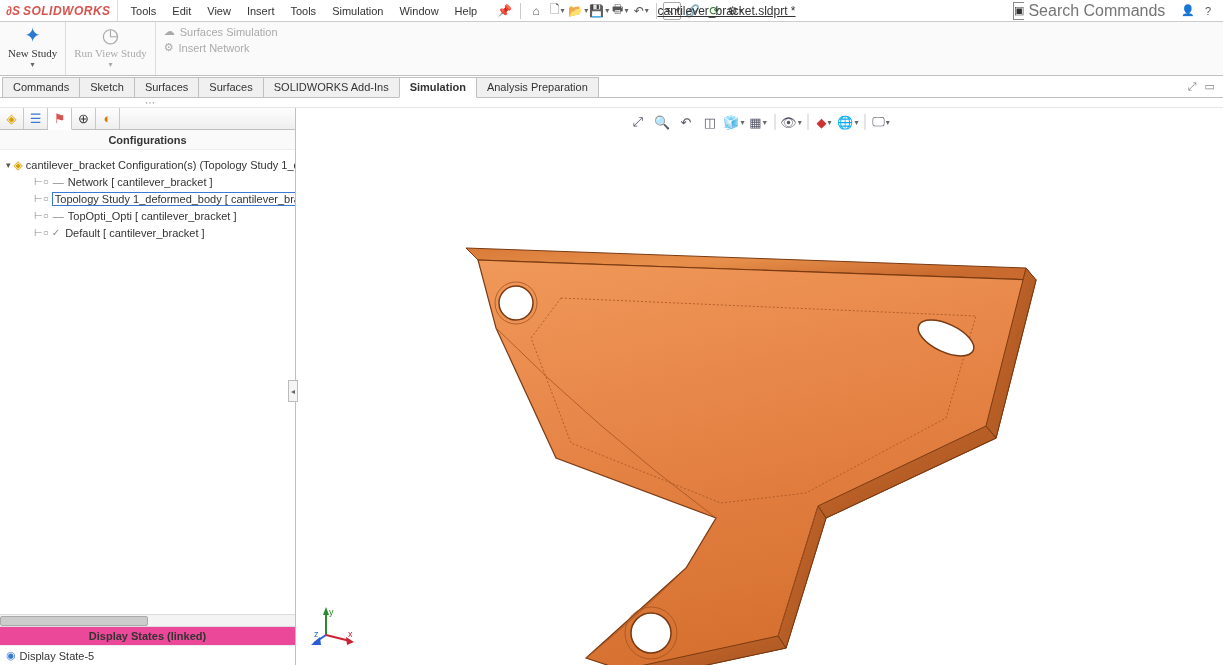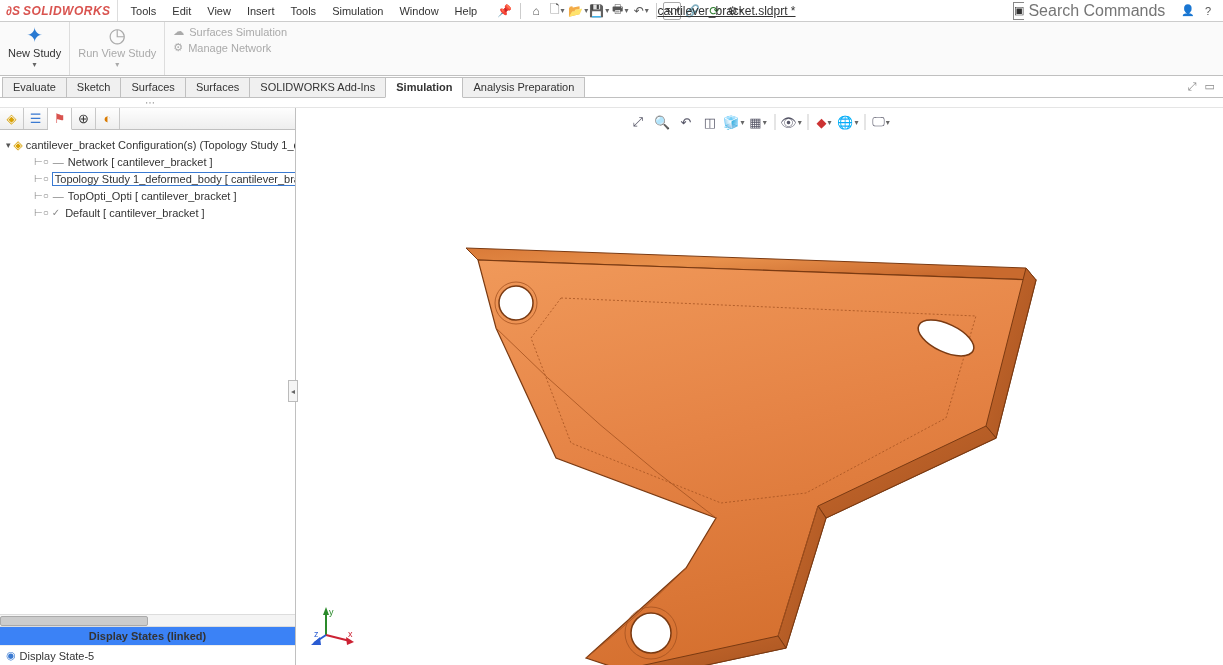--- a/index.html
+++ b/index.html
@@ -22,21 +22,21 @@
 .search-box input { border: none; outline: none; flex: 1; font-size: 16px; padding-left: 4px; }
 .search-box .mag { color: #2a5caa; padding: 0 3px; cursor: pointer; }
 .right-icons { display: flex; gap: 6px; padding: 0 8px; align-items: center; }
 .right-icons .ico { width: 14px; height: 14px; cursor: pointer; color: #555; display:flex; align-items:center; justify-content:center; }
 
 
 .ribbon { height: 54px; border-bottom: 1px solid #c0c0c0; display: flex; background: #fafafa; }
 .ribbon-group { border-right: 1px solid #ddd; padding: 2px 8px 0 8px; display: flex; flex-direction: column; align-items: center; justify-content: flex-start; gap: 1px; cursor: pointer; }
 .ribbon-group.disabled { color: #aaa; }
 .ribbon-group .ricon { font-size: 20px; height: 22px; display: flex; align-items: center; }
-.ribbon-group .rlabel { font-size: 11px; text-align: center; line-height: 1.1; }
+.ribbon-group .rlabel { font-size: 11px; text-align: center; line-height: 1.1; font-family: Liberation Serif, serif; }
 .ribbon-sub { display: flex; flex-direction: column; padding: 3px 8px; gap: 3px; color: #aaa; font-size: 11px; }
 .ribbon-sub div { display: flex; gap: 5px; align-items: center; }
 
 
 .cmd-tabs { height: 22px; display: flex; border-bottom: 1px solid #c0c0c0; background: #fff; position: relative; }
 .cmd-tabs .tab { padding: 3px 10px; border: 1px solid #c0c0c0; border-bottom: none; background: #f0f0f0; margin-right: -1px; cursor: pointer; font-size: 11px; margin-top: 1px; }
 .cmd-tabs .tab.active { background: #fff; font-weight: bold; position: relative; z-index: 2; border-bottom: 1px solid #fff; margin-bottom: -1px; }
 .cmd-tabs .tab:first-child { margin-left: 2px; }
 .cmd-tabs .right-tabicons { margin-left: auto; display: flex; gap: 4px; padding-right: 6px; align-items:center; color:#888; }
 .cmd-tabs .right-tabicons span { cursor:pointer; padding:0 2px; }
@@ -60,21 +60,21 @@
 .tree-row.root { padding-left: 4px; }
 .tree-row .exp { width:10px; display:inline-block; color:#555; font-size:9px; }
 .tree-row .ficon { color:#d9a000; font-size:12px; }
 .tree-row .config-icon { color:#888; font-size:10px; }
 .tree-row.selected { background:#fff; }
 .tree-row.selected .label-box { border:1px solid #3a7ad2; background:#fff; padding:0 2px; }
 .tree-row .dash { color:#888; margin: 0 1px; }
 .tree-row .chk { color:#888; margin-right:2px; font-size:10px; }
 .tree-scroll { height: 12px; border-top:1px solid #ddd; background:#f4f4f4; position:relative; }
 .tree-scroll .thumb { position:absolute; left:0; width:50%; height:10px; top:1px; background:#ccc; border:1px solid #aaa; border-radius:2px; }
-.display-states-hdr { height: 20px; font-weight:bold; text-align:center; border-top:1px solid #ddd; border-bottom:1px solid #eee; background:#3b82f6; display:flex; align-items:center; justify-content:center; }
+.display-states-hdr { height: 20px; font-weight:bold; text-align:center; border-top:1px solid #ddd; border-bottom:1px solid #eee; background:#ec4899; display:flex; align-items:center; justify-content:center; }
 .display-states-body { padding: 3px 6px; display:flex; align-items:center; gap:4px; font-size:11px; }
 
 
 .collapse-handle { position:absolute; left:288px; top:380px; width:10px; height:22px; border:1px solid #bbb; background:#f5f5f5; display:flex; align-items:center; justify-content:center; font-size:8px; color:#666; cursor:pointer; z-index:5; }
 
 
 .viewport { flex:1; position:relative; background: #fff; overflow:hidden; }
 .view-toolbar { position:absolute; top:2px; left:50%; transform:translateX(-50%); display:flex; gap:4px; background:rgba(255,255,255,0); padding:2px; }
 .view-toolbar .vico { width:20px; height:20px; display:flex; align-items:center; justify-content:center; cursor:pointer; color:#556; font-size:13px; border-radius:2px; }
 .view-toolbar .sep { width:1px; height:16px; background:#ccc; margin:0 2px; align-self:center; }
@@ -147,27 +147,27 @@
     <div class="rlabel">Run View Study</div>
     <div style="font-size:8px;">▾</div>
   </div>
   <div class="ribbon-sub">
     <div>
         <span>☁</span>
         <span>Surfaces Simulation</span>
       </div>
     <div>
         <span>⚙</span>
-        <span>Manage Network</span>
+        <span>Insert Network</span>
       </div>
   </div>
 </div>
 
 <div class="cmd-tabs">
-  <div class="tab">Evaluate</div>
+  <div class="tab">Commands</div>
   <div class="tab">Sketch</div>
   <div class="tab">Surfaces</div>
   <div class="tab">Surfaces</div>
   <div class="tab">SOLIDWORKS Add-Ins</div>
   <div class="tab active">Simulation</div>
   <div class="tab">Analysis Preparation</div>
   <div class="right-tabicons">
     <span>⤢</span>
     <span>▭</span>
   </div>
@@ -179,20 +179,21 @@
 <div class="main">
 
   <div class="left-panel">
     <div class="panel-tabs">
       <div class="pt" style="color:#d9a000;">◈</div>
       <div class="pt" style="color:#3a7ad2;">☰</div>
       <div class="pt active">⚑</div>
       <div class="pt">⊕</div>
       <div class="pt" style="color:#d97a00;">◐</div>
     </div>
+    <div class="panel-header">Configurations</div>
     <div class="tree">
       <div class="tree-row root">
         <span class="exp">▾</span>
         <span class="ficon">◈</span>
         <span>cantilever_bracket Configuration(s)  (Topology Study 1_def</span>
       </div>
       <div class="tree-row indent1">
         <span class="config-icon">⊢○</span>
         <span class="dash">—</span>
         <span>Network [ cantilever_bracket ]</span>

